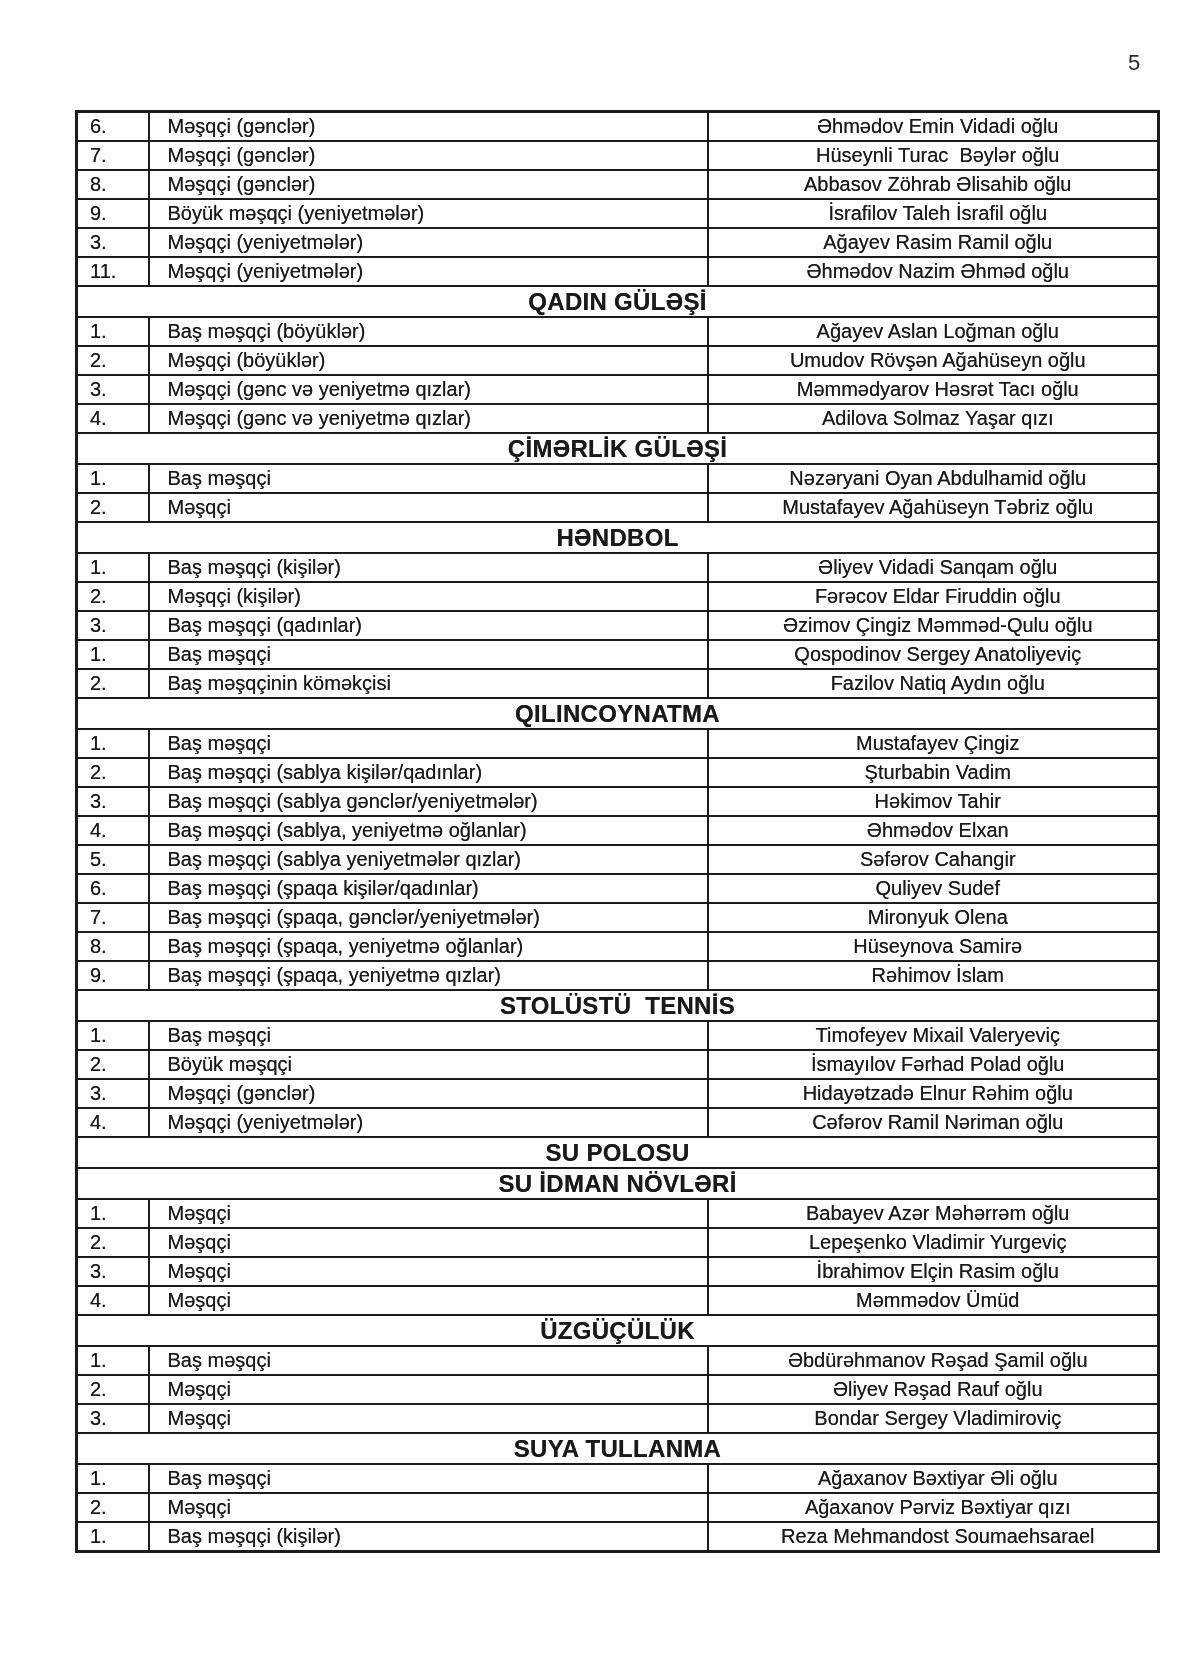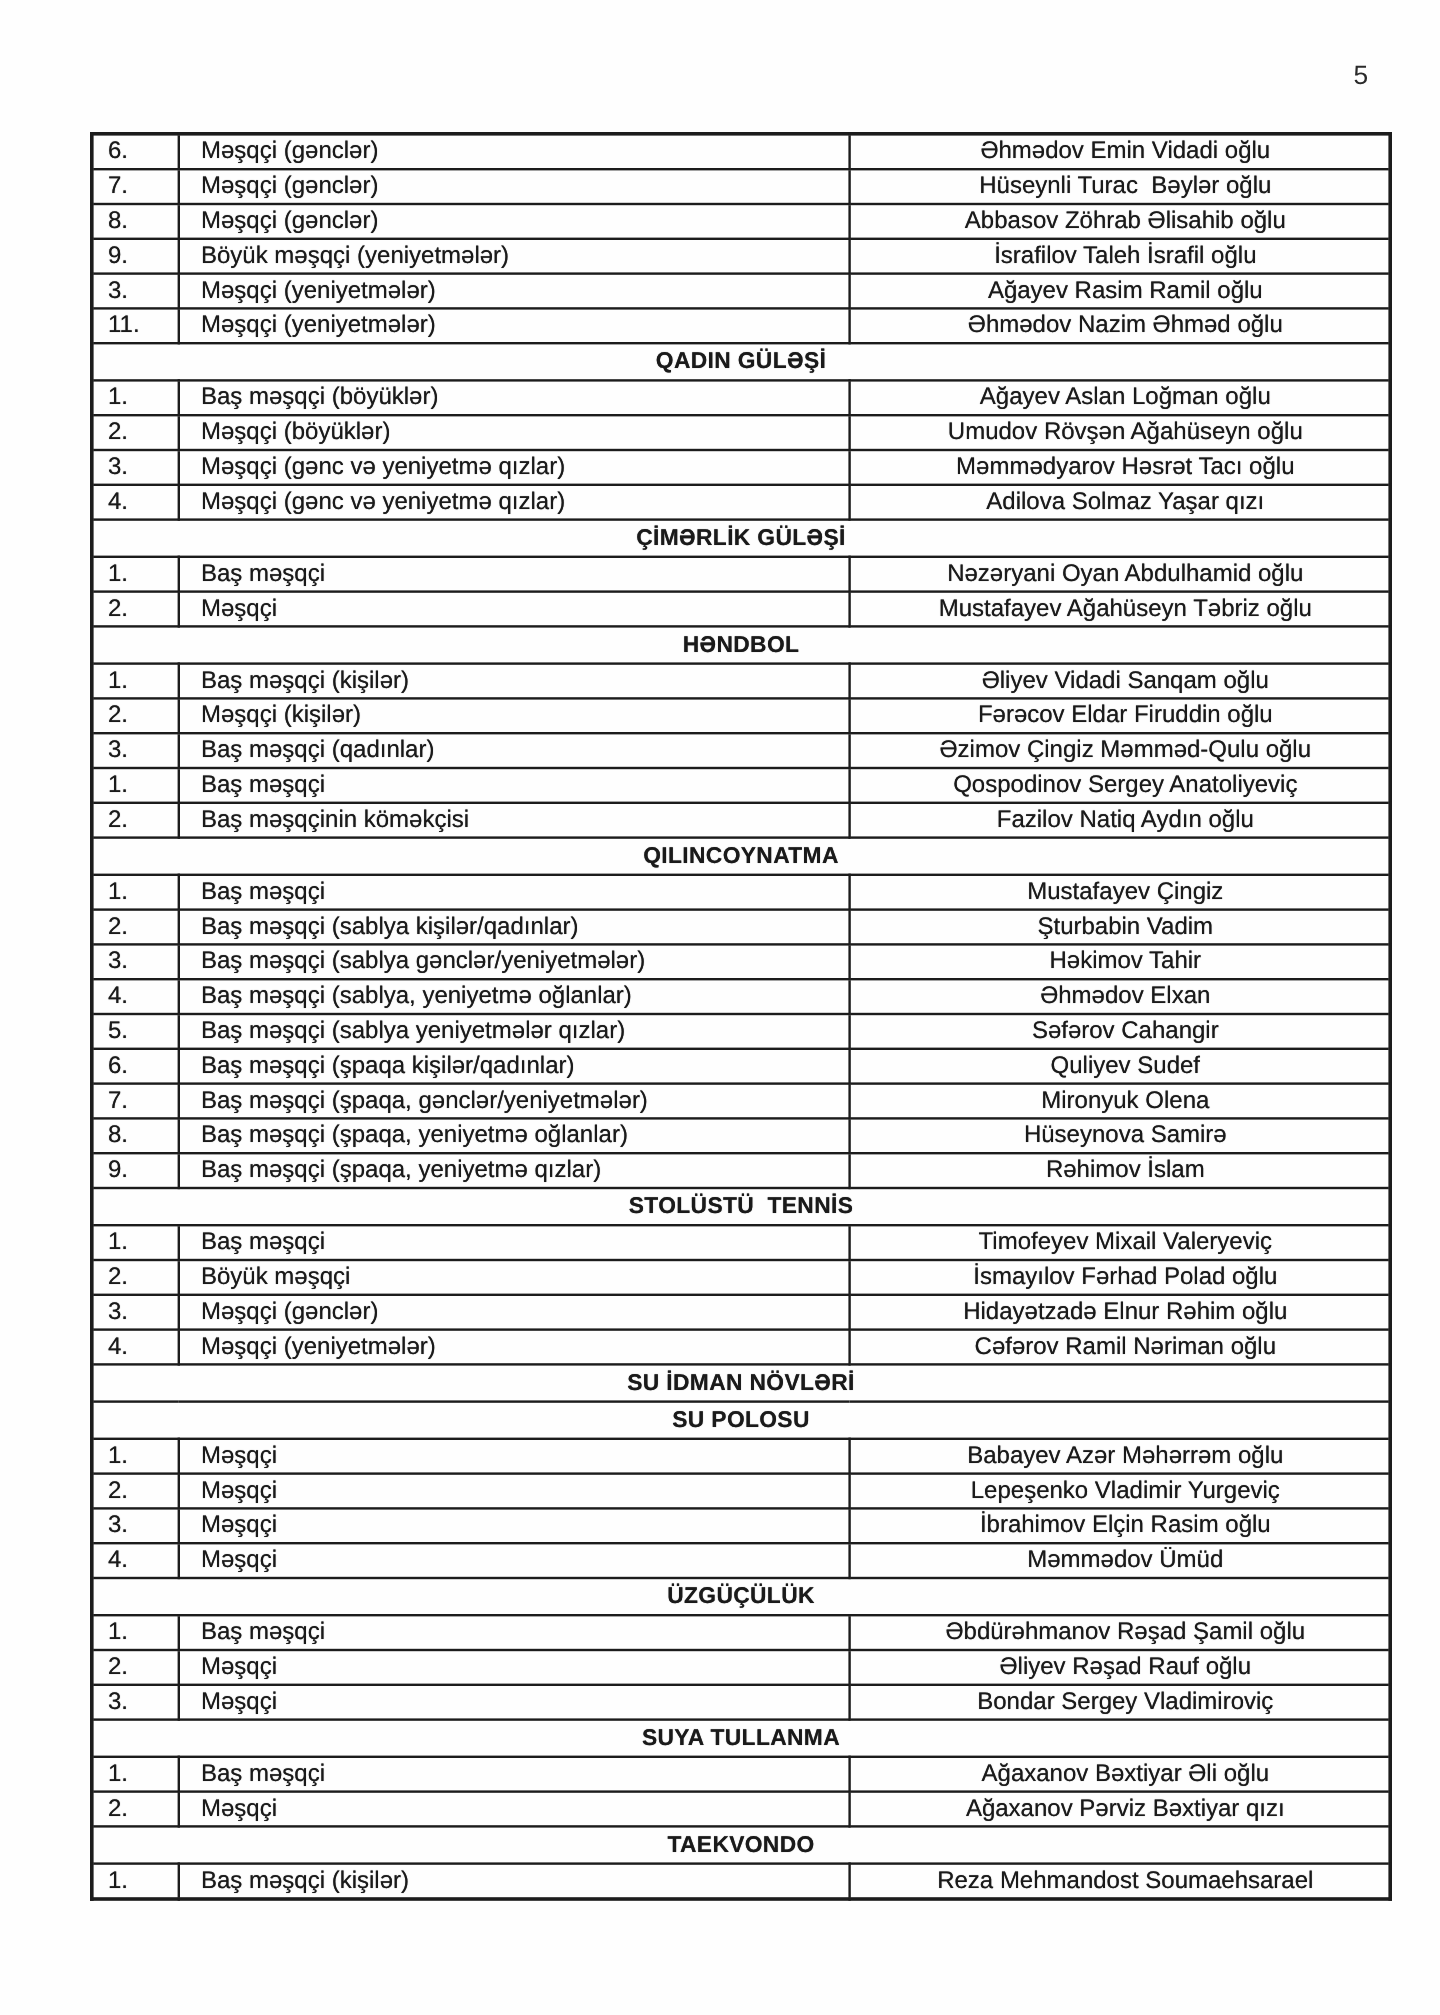--- a/index.html
+++ b/index.html
@@ -44,21 +44,21 @@
     overflow: hidden;
     
     text-shadow: 0 0 0.6px rgba(20,20,20,0.8);
   }
   td.num      { padding: 0 0 0 12px; }
   td.position { padding: 0 0 0 18px; }
   td.name     { padding: 0 0 0 10px; text-align: center; }
   td.section {
     text-align: center;
     font-weight: bold;
-    font-size: 19px;
+    font-size: 24px;
     letter-spacing: 0.3px;
   }
 </style>
 </head>
 <body>
 
 <div class="page">
   <div class="page-number">5</div>
 
   <table class="doc-table">
@@ -227,26 +227,26 @@
           <td class="num">3.</td>
           <td class="position">Məşqçi (gənclər)</td>
           <td class="name">Hidayətzadə Elnur Rəhim oğlu</td>
         </tr>
         <tr>
           <td class="num">4.</td>
           <td class="position">Məşqçi (yeniyetmələr)</td>
           <td class="name">Cəfərov Ramil Nəriman oğlu</td>
         </tr>
         <tr>
+          <td colspan="3" class="section">SU POLOSU</td>
+        </tr>
+        <tr>
           <td colspan="3" class="section">SU İDMAN NÖVLƏRİ</td>
         </tr>
         <tr>
-          <td colspan="3" class="section">SU POLOSU</td>
-        </tr>
-        <tr>
           <td class="num">1.</td>
           <td class="position">Məşqçi</td>
           <td class="name">Babayev Azər Məhərrəm oğlu</td>
         </tr>
         <tr>
           <td class="num">2.</td>
           <td class="position">Məşqçi</td>
           <td class="name">Lepeşenko Vladimir Yurgeviç</td>
         </tr>
         <tr>
@@ -282,23 +282,20 @@
         </tr>
         <tr>
           <td class="num">1.</td>
           <td class="position">Baş məşqçi</td>
           <td class="name">Ağaxanov Bəxtiyar Əli oğlu</td>
         </tr>
         <tr>
           <td class="num">2.</td>
           <td class="position">Məşqçi</td>
           <td class="name">Ağaxanov Pərviz Bəxtiyar qızı</td>
-        </tr>
-        <tr>
-          <td colspan="3" class="section">TAEKVONDO</td>
         </tr>
         <tr>
           <td class="num">1.</td>
           <td class="position">Baş məşqçi (kişilər)</td>
           <td class="name">Reza Mehmandost Soumaehsarael</td>
         </tr>
       </tbody>
   </table>
 </div>
 

